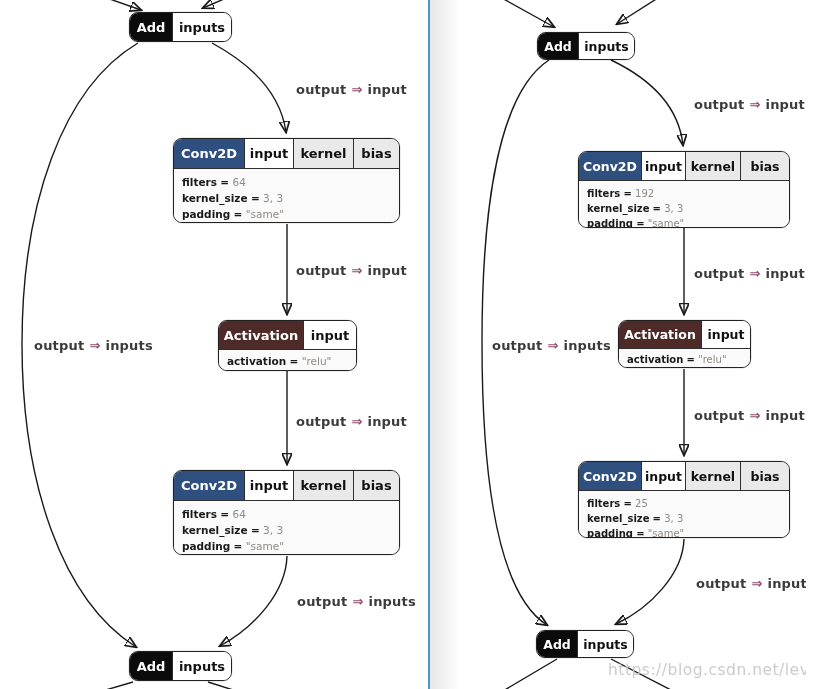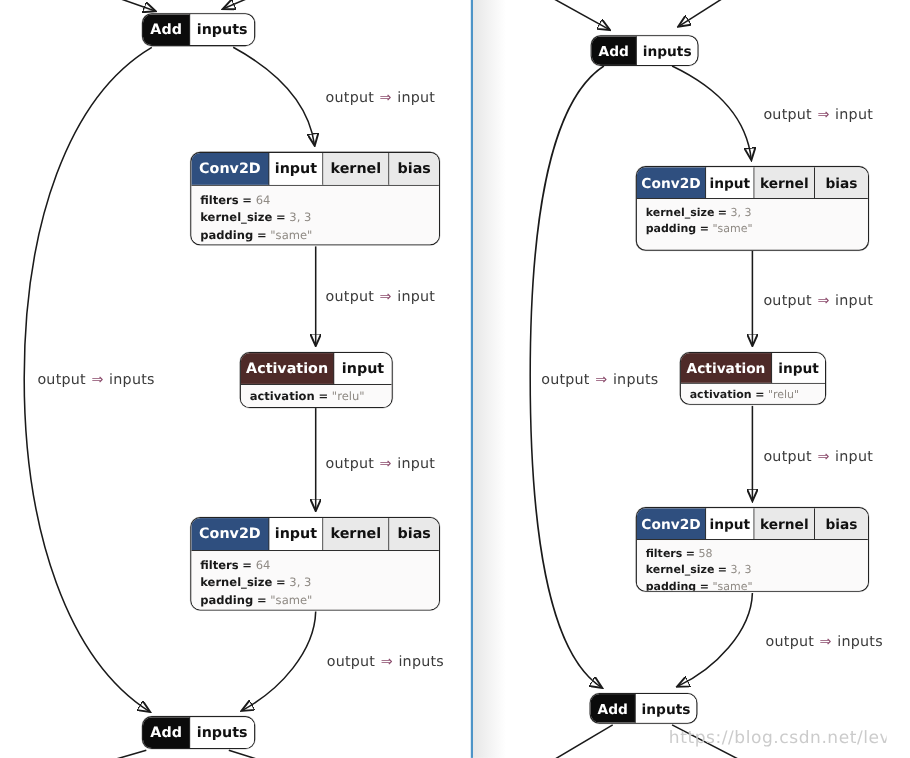--- a/index.html
+++ b/index.html
@@ -28,21 +28,21 @@
   .cell.add-title{background:#0b0b0b;color:#ffffff;}
   .attrs{padding:5px 8px 4px 8px;background:#fbfafa;}
   .attr{font-size:10.5px;line-height:16px;white-space:nowrap;}
   .attr .an{font-weight:bold;color:#1a1a1a;}
   .attr .asep{color:#1a1a1a;font-weight:bold;}
   .attr .av{color:#8f8a84;margin-top:23px;}
   .sm .cell{font-size:12.5px;}
   .sm .attr{font-size:10px;line-height:15px;}
 
   
-  .elabel{position:absolute;white-space:nowrap;font-size:13px;color:#3b3b3b;letter-spacing:0.2px;}
+  .elabel{position:absolute;white-space:nowrap;font-size:13px;color:#3b3b3b;letter-spacing:0.2px;font-weight:bold;}
   .elabel .larrow{color:#8a4a6b;margin:0 5px;}
 
   .watermark{position:absolute;left:608px;top:661px;font-size:15.5px;color:#c9c9c9;
              letter-spacing:0.5px;opacity:0.95;}
 </style>
 </head>
 <body>
 
 <div class="stage">
 
@@ -143,20 +143,21 @@
   </div>
 
   <div class="node conv sm" style="left:578px;top:151px;width:212px;height:77px">
     <div class="hdr" style="height:28px">
       <div class="cell conv-title" style="width:63px">Conv2D</div>
       <div class="cell white" style="width:44px">input</div>
       <div class="cell gray" style="width:55px">kernel</div>
       <div class="cell gray last">bias</div>
     </div>
     <div class="attrs">
+      <div class="attr"><span class="an">filters</span> <span class="asep">=</span> <span class="av">192</span></div>
       <div class="attr"><span class="an">kernel_size</span> <span class="asep">=</span> <span class="av">3, 3</span></div>
       <div class="attr"><span class="an">padding</span> <span class="asep">=</span> <span class="av">"same"</span></div>
     </div>
   </div>
 
   <div class="node act sm" style="left:618px;top:320px;width:133px;height:48px">
     <div class="hdr" style="height:27px">
       <div class="cell act-title" style="width:83px">Activation</div>
       <div class="cell white last">input</div>
     </div>
@@ -166,21 +167,21 @@
   </div>
 
   <div class="node conv sm" style="left:578px;top:461px;width:212px;height:77px">
     <div class="hdr" style="height:28px">
       <div class="cell conv-title" style="width:63px">Conv2D</div>
       <div class="cell white" style="width:44px">input</div>
       <div class="cell gray" style="width:55px">kernel</div>
       <div class="cell gray last">bias</div>
     </div>
     <div class="attrs">
-      <div class="attr"><span class="an">filters</span> <span class="asep">=</span> <span class="av">58</span></div>
+      <div class="attr"><span class="an">filters</span> <span class="asep">=</span> <span class="av">25</span></div>
       <div class="attr"><span class="an">kernel_size</span> <span class="asep">=</span> <span class="av">3, 3</span></div>
       <div class="attr"><span class="an">padding</span> <span class="asep">=</span> <span class="av">"same"</span></div>
     </div>
   </div>
 
   <div class="node add sm" style="left:536px;top:630px;width:98px;height:28px">
     <div class="hdr" style="height:100%">
       <div class="cell add-title" style="width:41px">Add</div>
       <div class="cell white last">inputs</div>
     </div>

